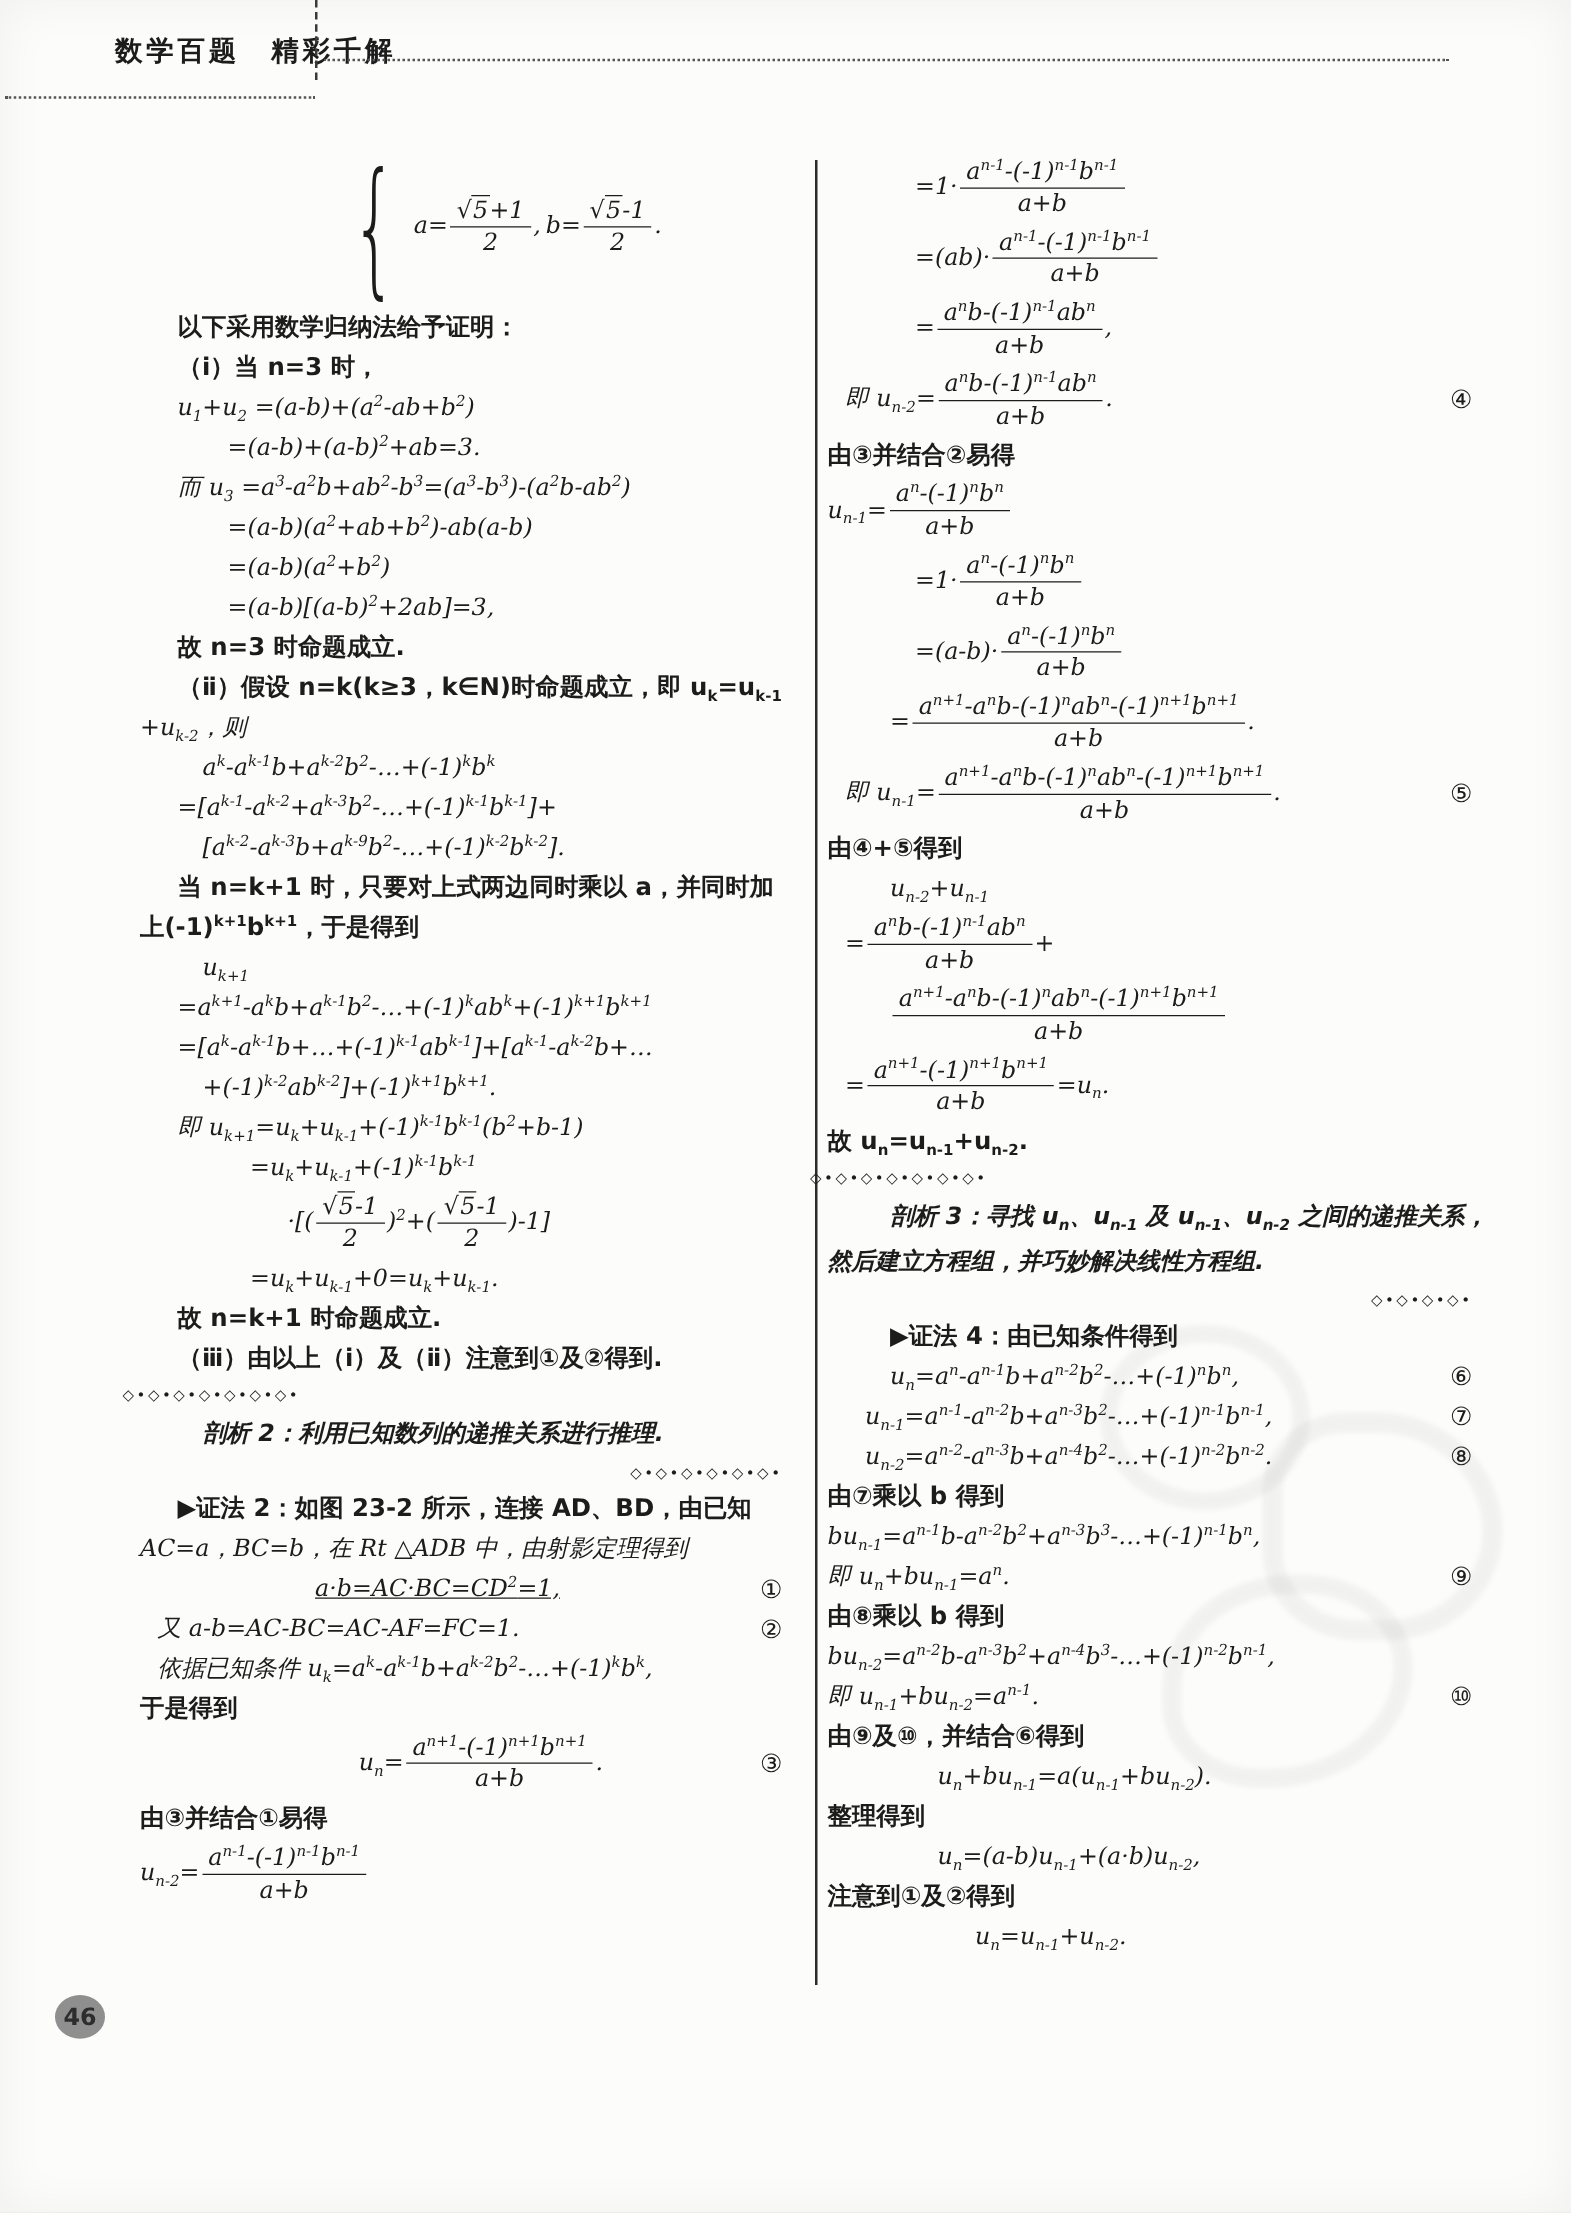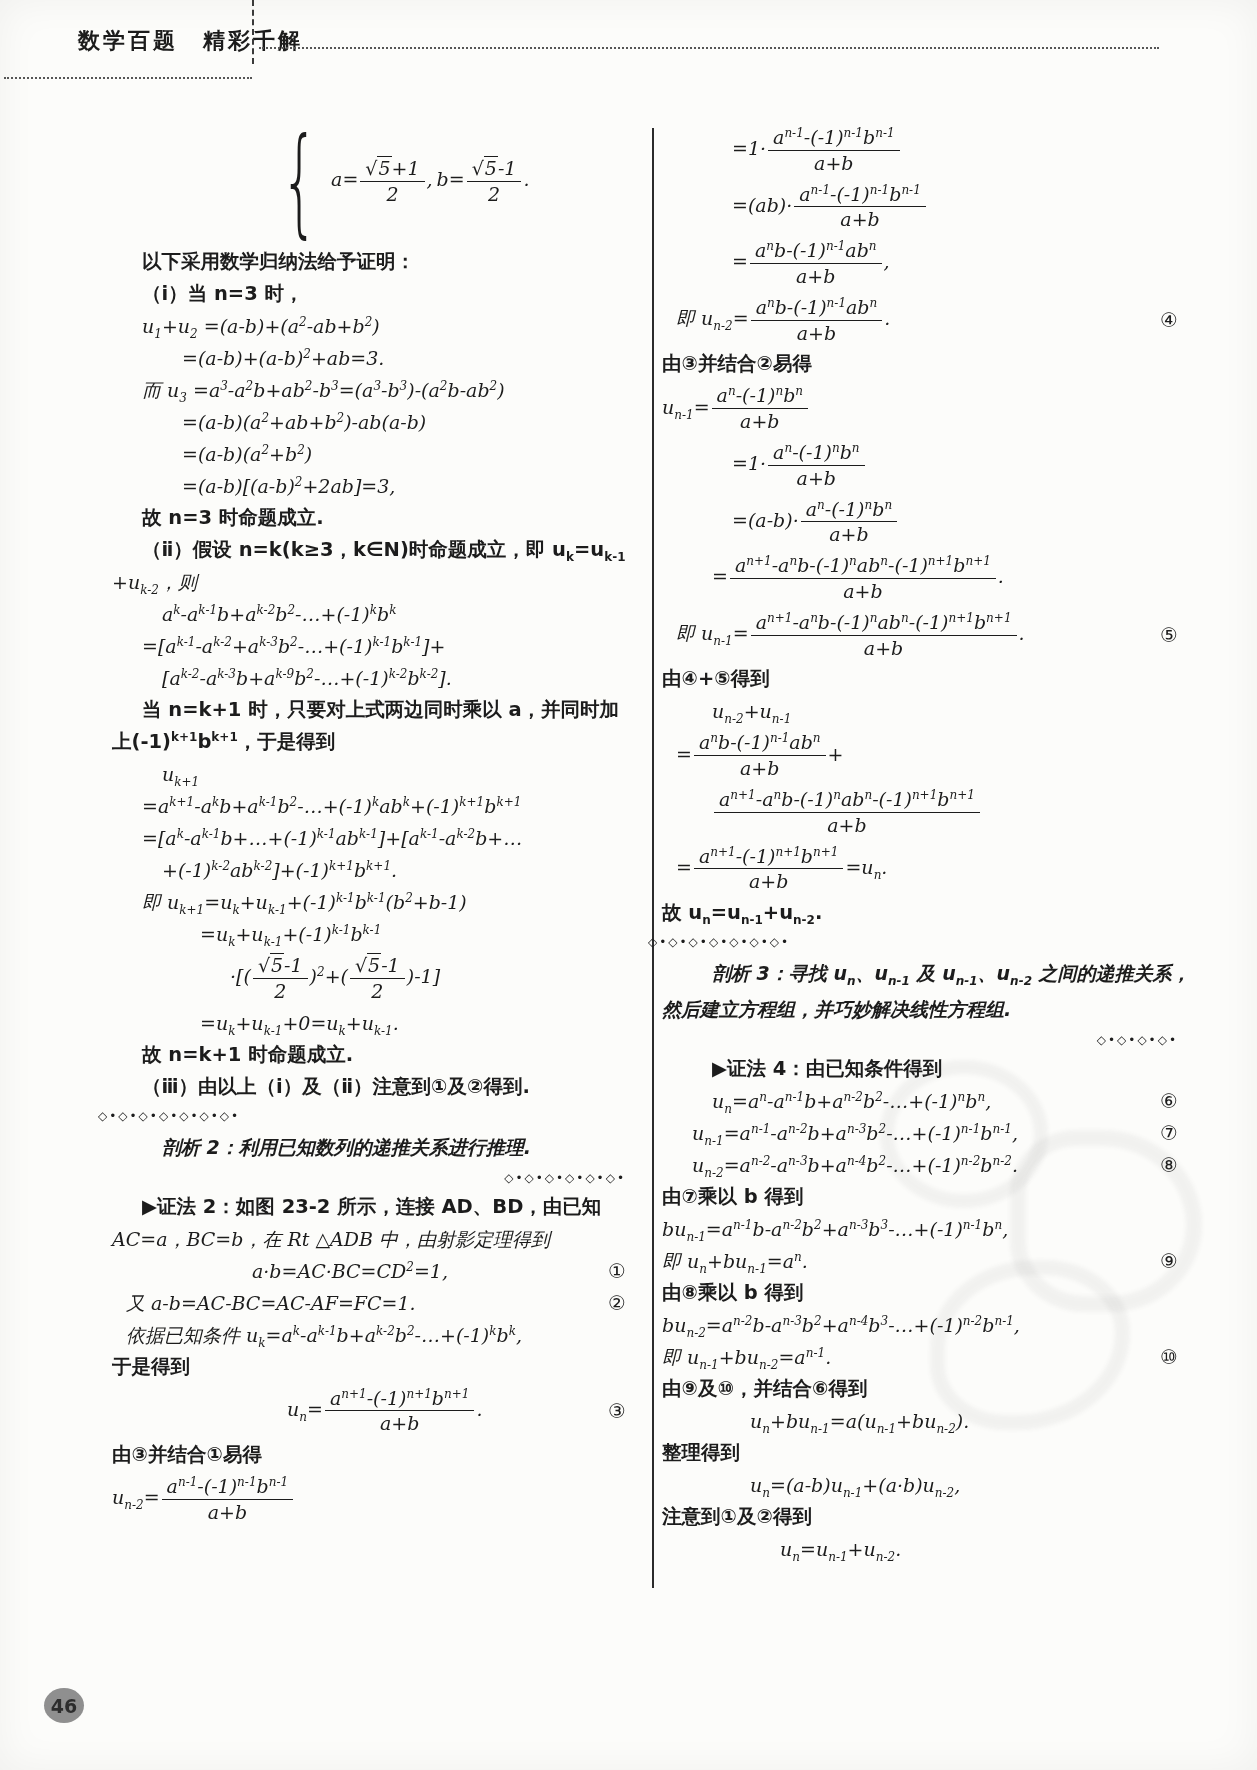--- a/index.html
+++ b/index.html
@@ -1,19 +1,19 @@
 <!DOCTYPE html>
 <html><head>
 <meta charset="utf-8">
 <style>
   html,body{margin:0;padding:0;background:#e9e9e7;}
   .page{position:relative;width:1257px;height:1770px;margin:0 auto;background:#fcfcfa;overflow:hidden;color:#1c1c1c;box-shadow:inset 0 0 40px rgba(0,0,0,.05);}
 
   
-  .hdr-title{position:absolute;left:78px;top:26px;font-family:"DejaVu Sans","Liberation Sans",sans-serif;font-weight:bold;font-size:22px;letter-spacing:3px;}
+  .hdr-title{position:absolute;left:92px;top:26px;font-family:"DejaVu Sans","Liberation Sans",sans-serif;font-weight:bold;font-size:22px;letter-spacing:3px;}
   .vdash{position:absolute;left:252px;top:0;height:64px;width:0;border-left:2px dashed #3a3a3a;}
   .hrule-right{position:absolute;left:259px;top:47px;width:900px;height:0;border-top:2px dotted #555;}
   .hrule-left{position:absolute;left:4px;top:77px;width:248px;height:0;border-top:2px dotted #555;}
 
   
   .cdiv{position:absolute;left:652px;top:128px;height:1460px;width:0;border-left:2px solid #2b2b2b;}
 
   
   #lcol{position:absolute;left:112px;top:120px;width:514px;}
   #rcol{position:absolute;left:662px;top:122px;width:516px;}
@@ -29,29 +29,29 @@
   .tall{padding-top:4px;padding-bottom:4px;line-height:1.25;}
   .fr{display:inline-block;vertical-align:middle;text-align:center;line-height:1.2;margin:0 2px;}
   .nu{display:block;border-bottom:1.6px solid #1c1c1c;padding:0 5px 1px;}
   .de{display:block;padding-top:1px;}
   .sq{white-space:nowrap;}
   .sq .sr{border-top:1.6px solid #1c1c1c;padding:0 1px;}
   .mk{position:absolute;right:0;top:50%;transform:translateY(-50%);font-style:normal;font-family:"DejaVu Sans","Liberation Sans",sans-serif;font-size:20px;color:#1c1c1c;}
 
   
   .i0{padding-left:0;} .ia{padding-left:14px;} .ib{padding-left:30px;} .ic{padding-left:50px;}
-  .id{padding-left:70px;} .ie{padding-left:88px;} .ig{padding-left:118px;} .ih{padding-left:140px;} .ii{padding-left:175px;}
+  .id{padding-left:70px;} .ie{padding-left:88px;} .ig{padding-left:118px;} .ih{padding-left:140px;text-decoration:underline;} .ii{padding-left:175px;}
 
   
   .sys{display:flex;align-items:center;margin:2px 0 6px 150px;}
   .brace{font-family:"DejaVu Sans","Liberation Sans",sans-serif;font-size:118px;font-weight:300;line-height:1;transform:scaleX(.5);transform-origin:center;margin-right:-6px;}
   .syscol .ln{min-height:0;}
 
   
-  .pagenum{position:absolute;left:44px;top:1688px;width:40px;height:35px;background:#8f8f8f;border-radius:50%;display:flex;align-items:center;justify-content:center;font-family:"DejaVu Sans","Liberation Sans",sans-serif;font-weight:bold;font-size:19px;color:#2d2d2d;}
+  .pagenum{position:absolute;left:44px;top:1596px;width:40px;height:35px;background:#8f8f8f;border-radius:50%;display:flex;align-items:center;justify-content:center;font-family:"DejaVu Sans","Liberation Sans",sans-serif;font-weight:bold;font-size:19px;color:#2d2d2d;}
 
   
   .wm{position:absolute;opacity:.06;border-radius:50%;filter:blur(2px);}
   .wm1{left:880px;top:1060px;width:140px;height:120px;border:14px solid #555;}
   .wm2{left:1010px;top:1130px;width:160px;height:150px;border:16px solid #555;border-radius:40% 60% 55% 45%;}
   .wm3{left:930px;top:1260px;width:170px;height:140px;border:15px solid #555;border-radius:55% 45% 60% 40%;}
 </style>
 </head>
 <body>
 

